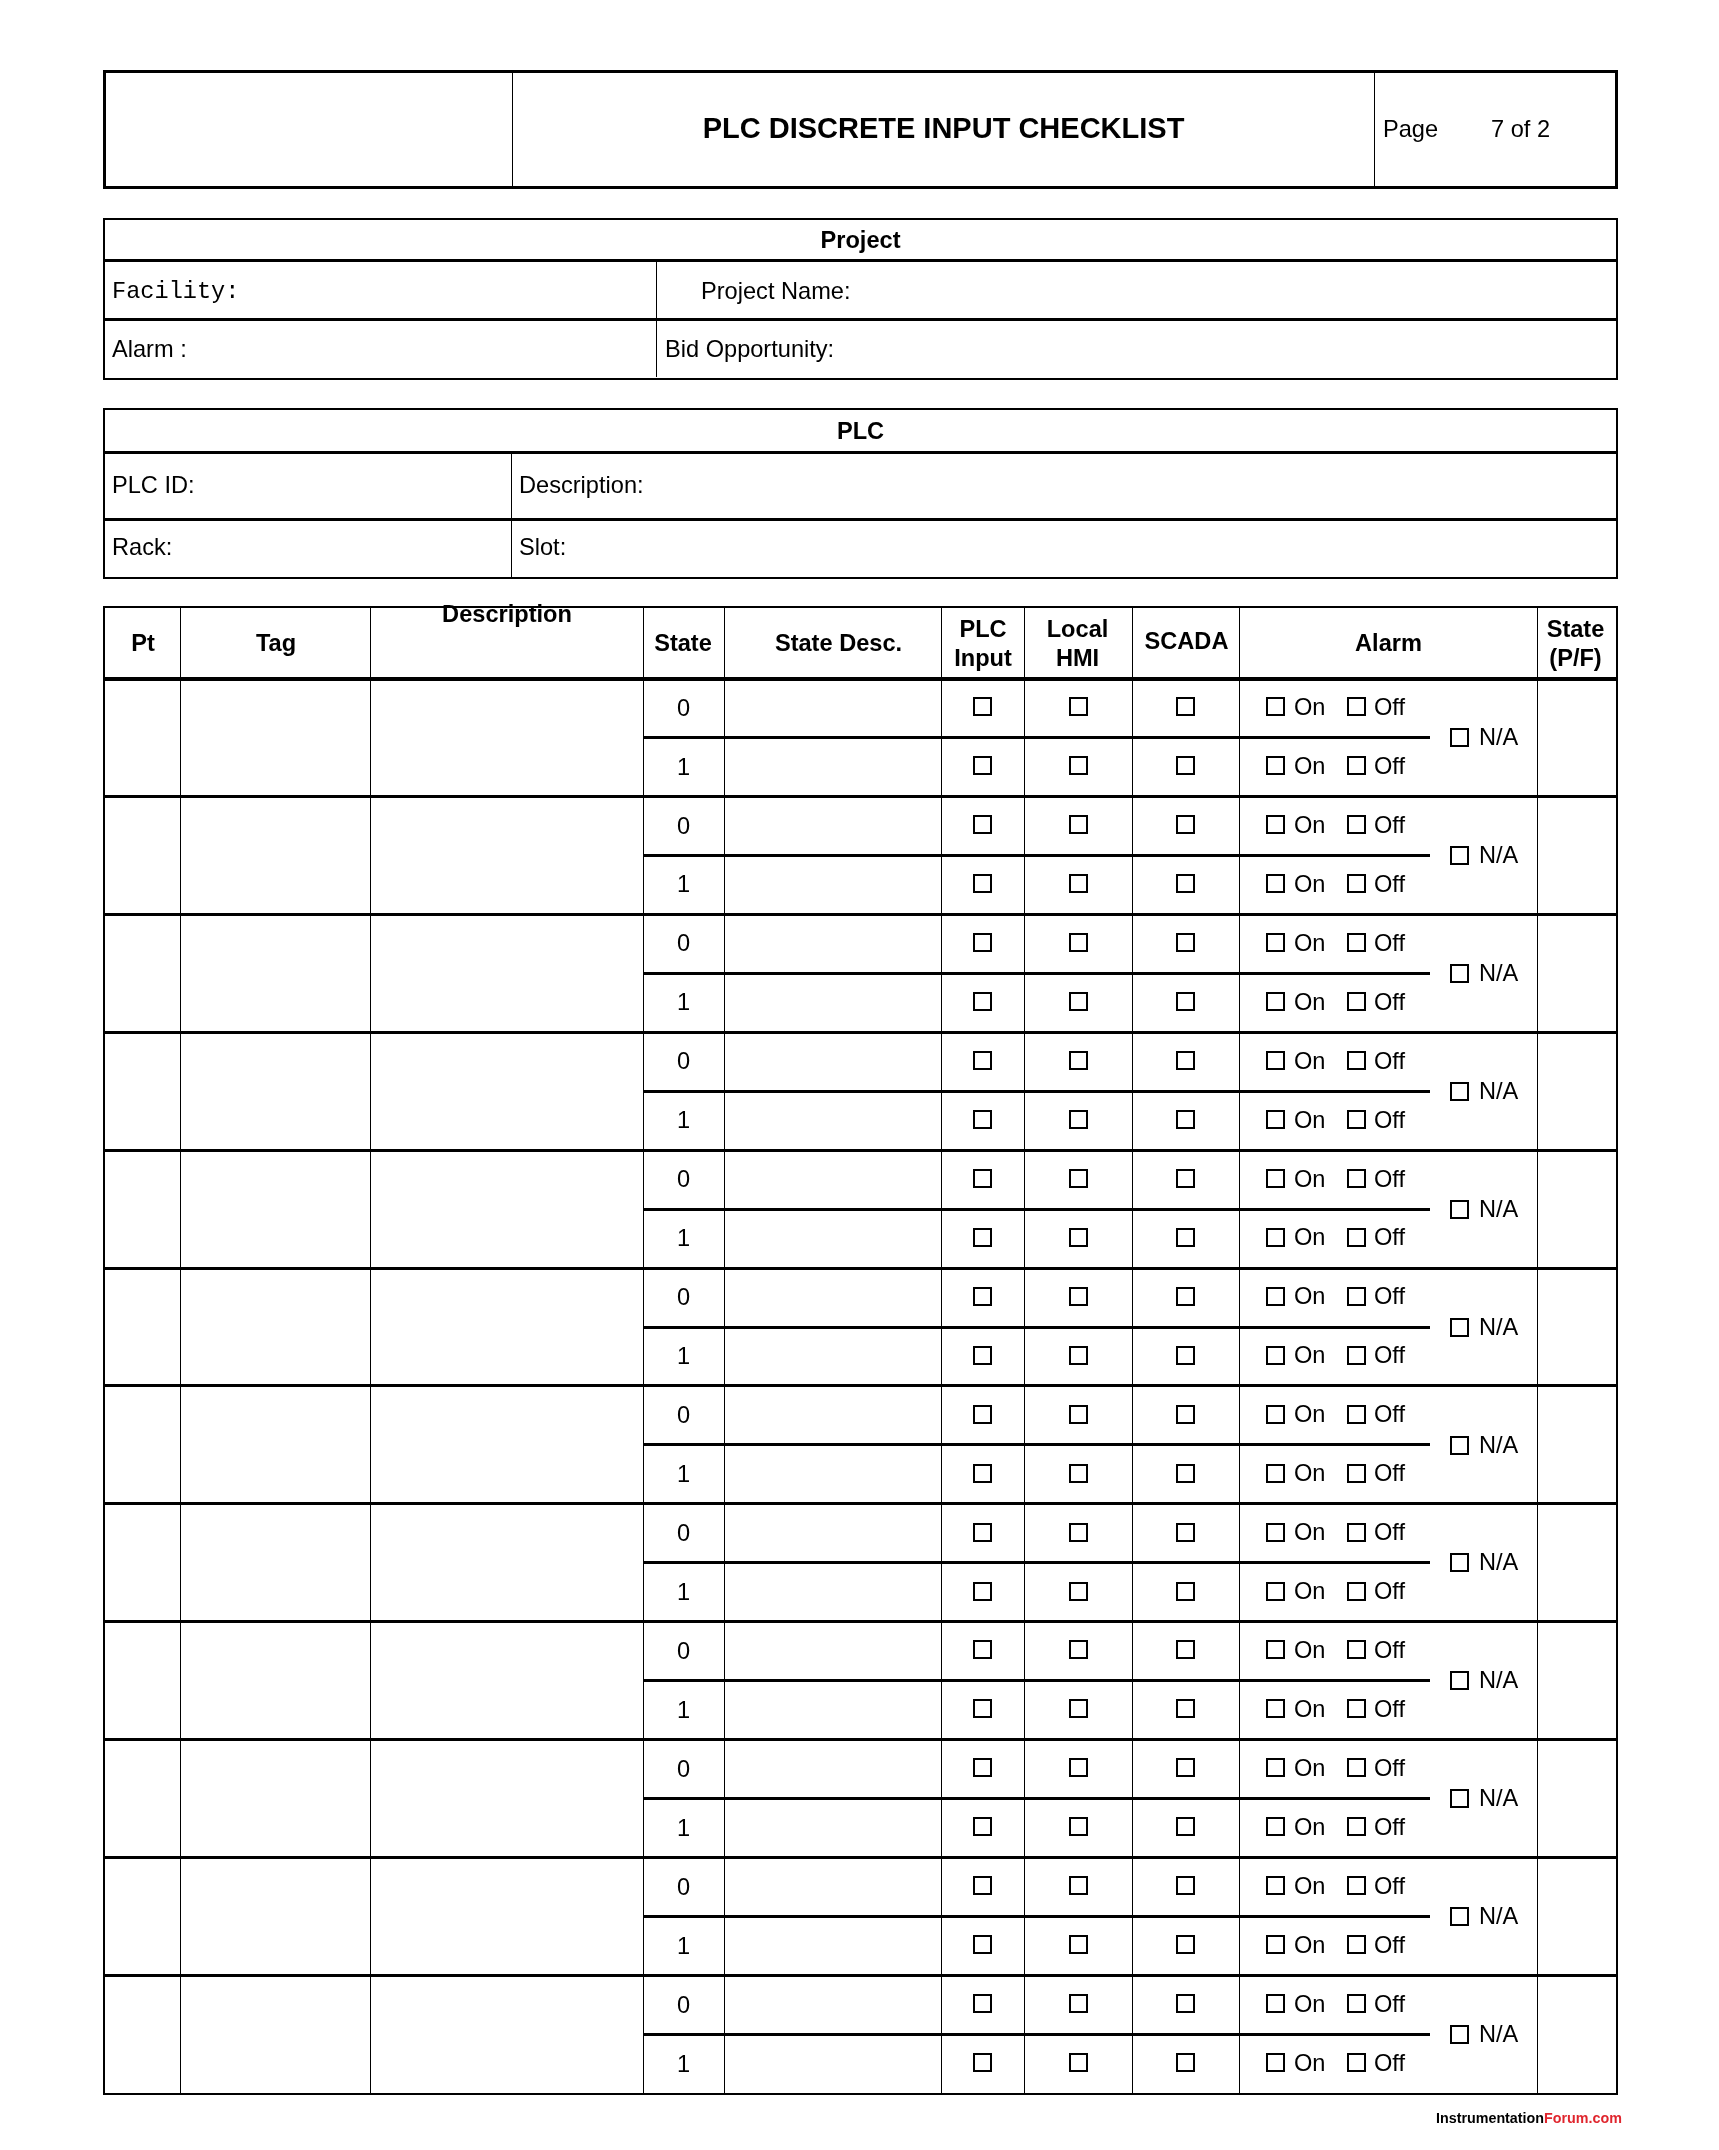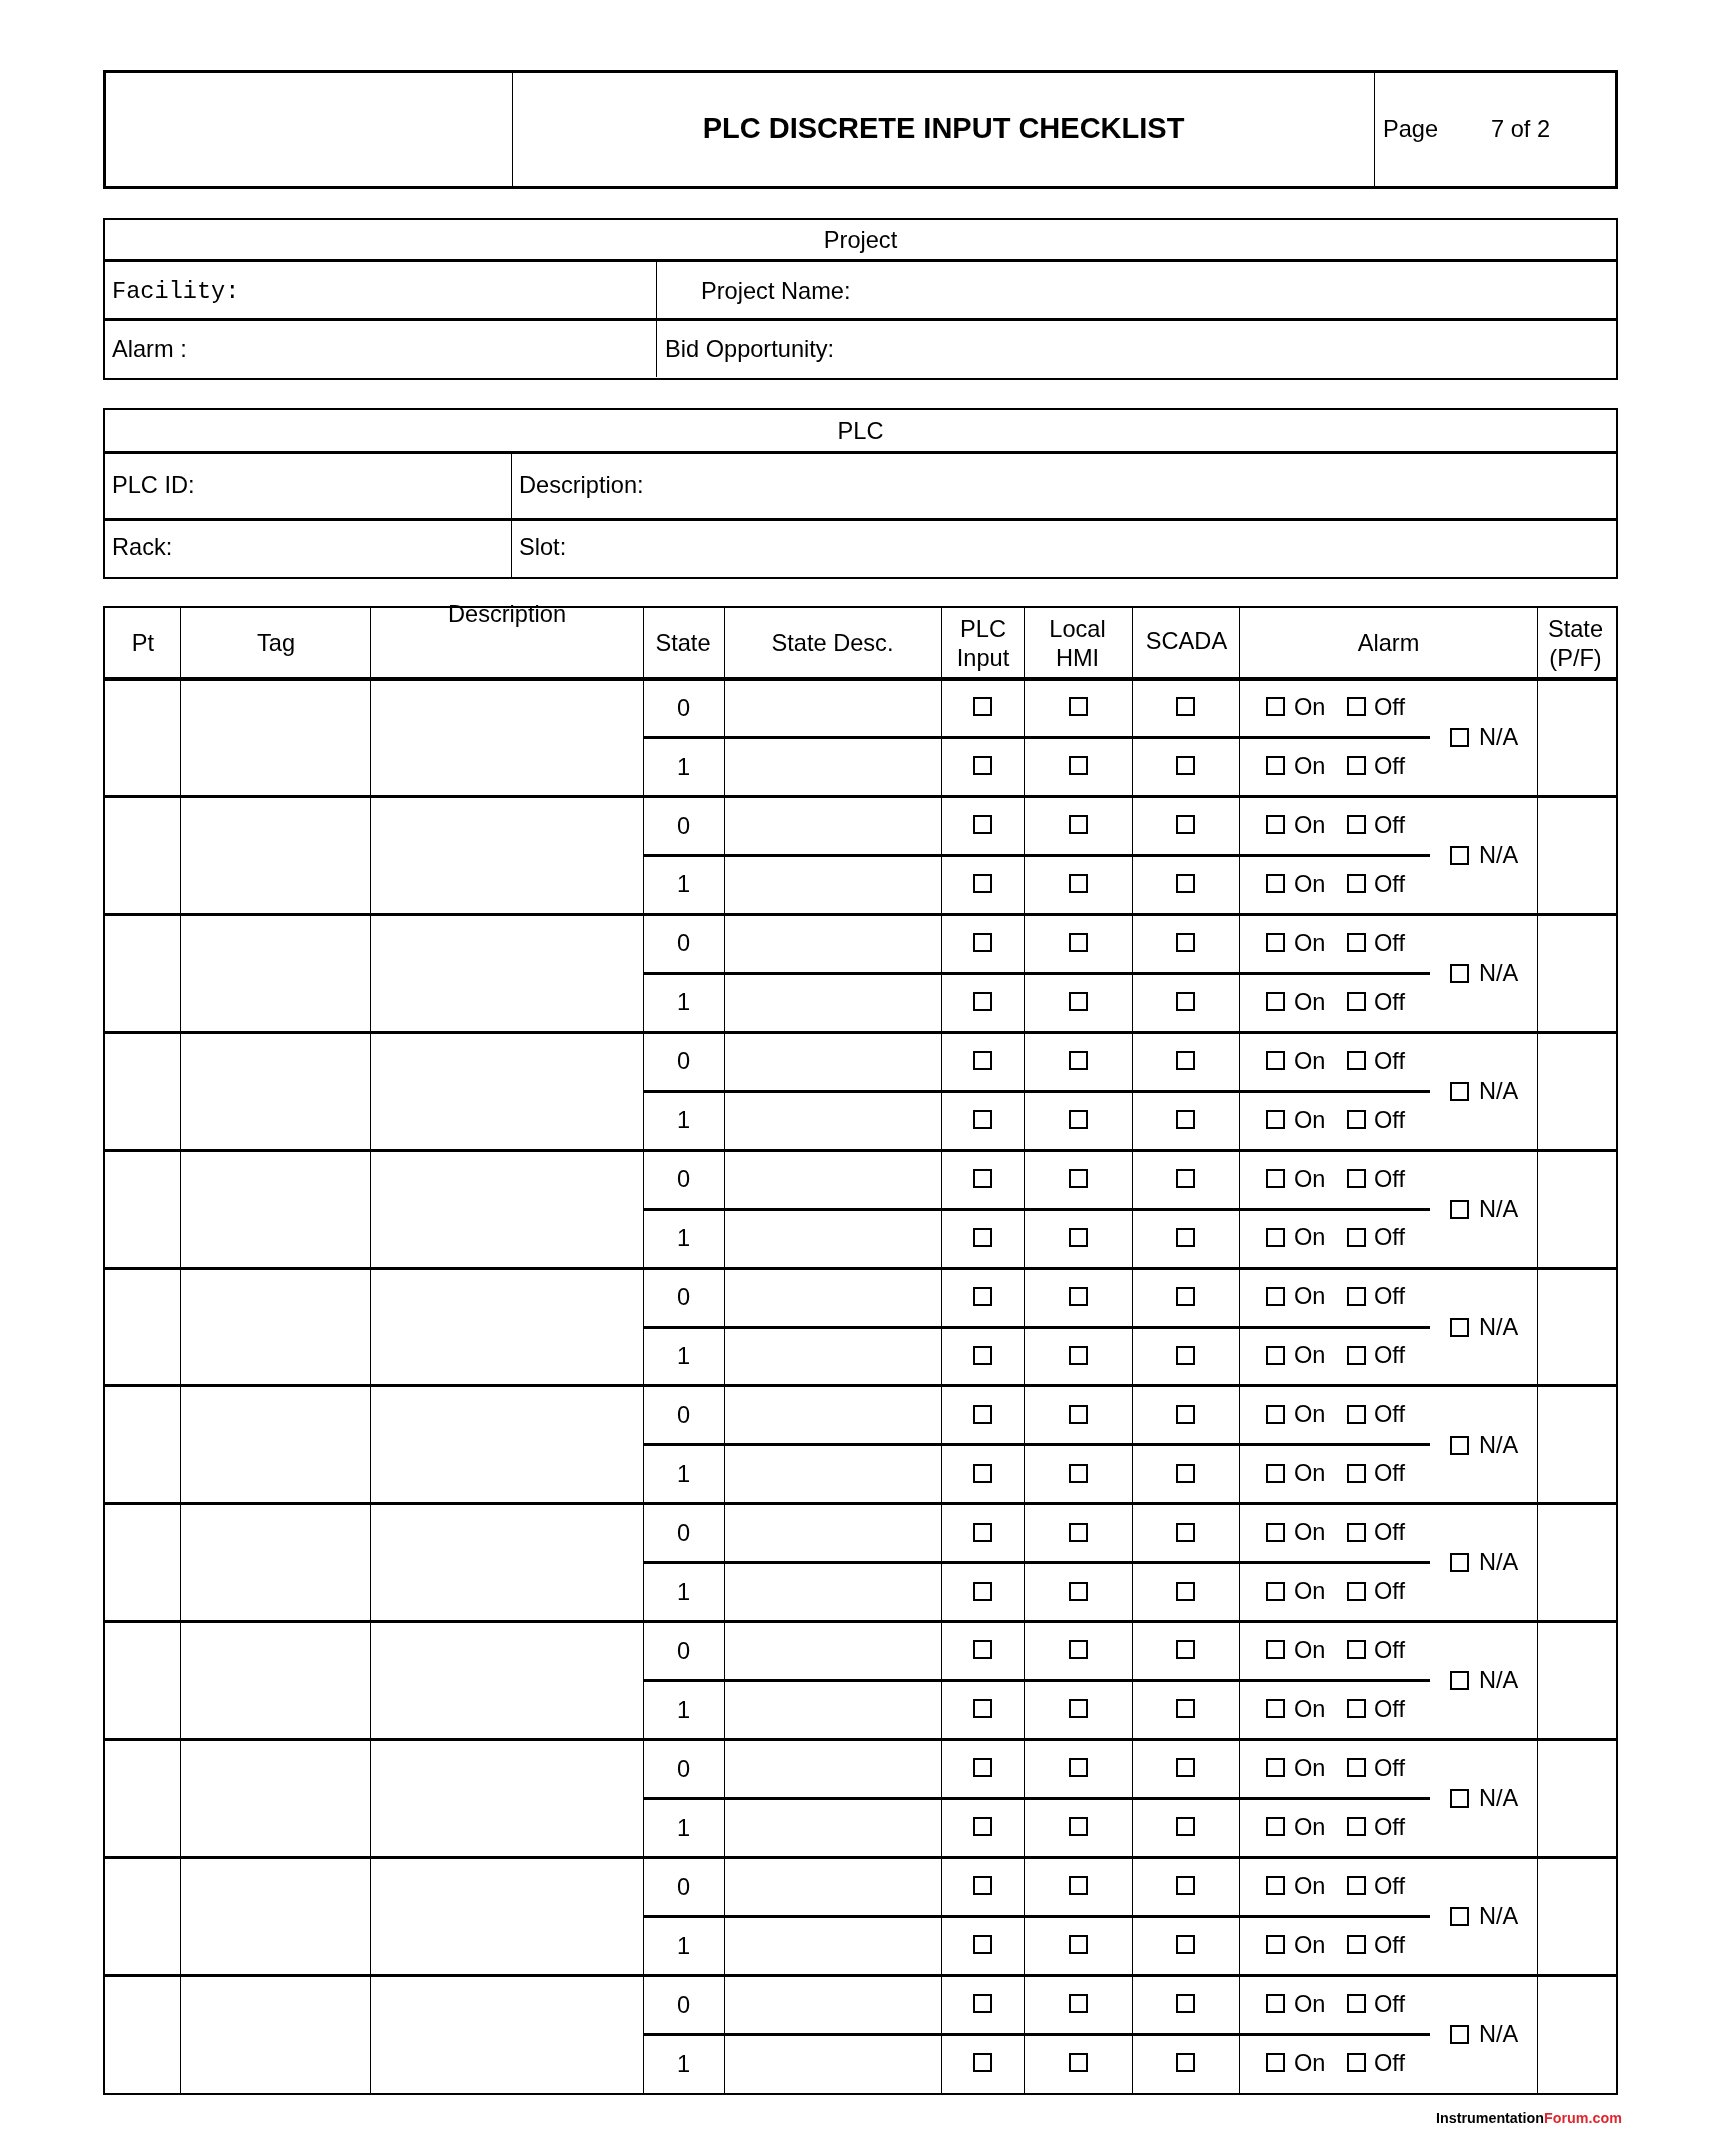--- a/index.html
+++ b/index.html
@@ -4,21 +4,21 @@
 <style>
   html, body { margin:0; padding:0; background:#ffffff; }
   body { width:1719px; height:2151px; position:relative; font-family:"Liberation Sans", sans-serif; color:#000; }
   .box { position:absolute; box-sizing:border-box; border:2.9px solid #000; }
   .abs { position:absolute; box-sizing:border-box; }
   .vline { position:absolute; background:#000; width:1.4px; }
   .hline { position:absolute; background:#000; height:2.9px; }
   .bold { font-weight:bold; }
   .lbl { position:absolute; font-size:23.6px; line-height:29px; white-space:nowrap; }
   .cb { position:absolute; width:18.6px; height:18.6px; border:2.1px solid #000; box-sizing:border-box; background:#fff; cursor:pointer; }
-  .hdr { position:absolute; display:flex; align-items:center; justify-content:center; text-align:left; font-weight:normal; font-size:23.6px; line-height:29px; }
+  .hdr { position:absolute; display:flex; align-items:center; justify-content:center; text-align:left; font-weight:bold; font-size:23.6px; line-height:29px; }
   .state { position:absolute; font-size:23.6px; line-height:29px; text-align:center; }
   .opt { position:absolute; font-size:23.6px; line-height:29px; white-space:nowrap; }
   .footer { position:absolute; font-weight:bold; font-size:14.3px; white-space:nowrap; }
 </style>
 </head>
 <body>
 
 <div class="box" style="left:103px; top:70px; width:1515px; height:119px; border-width:3.6px;"></div>
 <div class="vline" style="left:512px; top:72px; height:116px;"></div>
 <div class="vline" style="left:1374px; top:72px; height:116px;"></div>
@@ -46,21 +46,21 @@
 <div class="lbl" style="left:519px; top:471px;">Description:</div>
 <div class="lbl" style="left:112px; top:533px;">Rack:</div>
 <div class="lbl" style="left:519px; top:533px;">Slot:</div>
 
 <div class="box" id="main-table" style="left:103px; top:606px; width:1515px; height:1489px;"></div>
 
 <div class="hdr" style="left:106px; top:609px; width:74px; height:69px;">Pt</div>
 <div class="hdr" style="left:181px; top:609px; width:190px; height:69px;">Tag</div>
 <div class="hdr" style="left:371px; top:580px; width:272px; height:69px;">Description</div>
 <div class="hdr" style="left:643px; top:609px; width:80px; height:69px;">State</div>
-<div class="hdr" style="left:724px; top:609px; width:217px; height:69px;">State Desc.</div>
+<div class="hdr" style="left:724px; top:609px; width:217px; height:69px;padding-left:6px;">State Desc.</div>
 <div class="hdr" style="left:942px; top:609px; width:82px; height:69px; flex-direction:column;">
   <span>PLC</span>
   <span>Input</span>
 </div>
 <div class="hdr" style="left:1024px; top:609px; width:107px; height:69px; flex-direction:column;">
   <span>Local</span>
   <span>HMI</span>
 </div>
 <div class="hdr" style="left:1133px; top:607px; width:107px; height:69px;">SCADA</div>
 <div class="hdr" style="left:1240px; top:609px; width:297px; height:69px;">Alarm</div>

